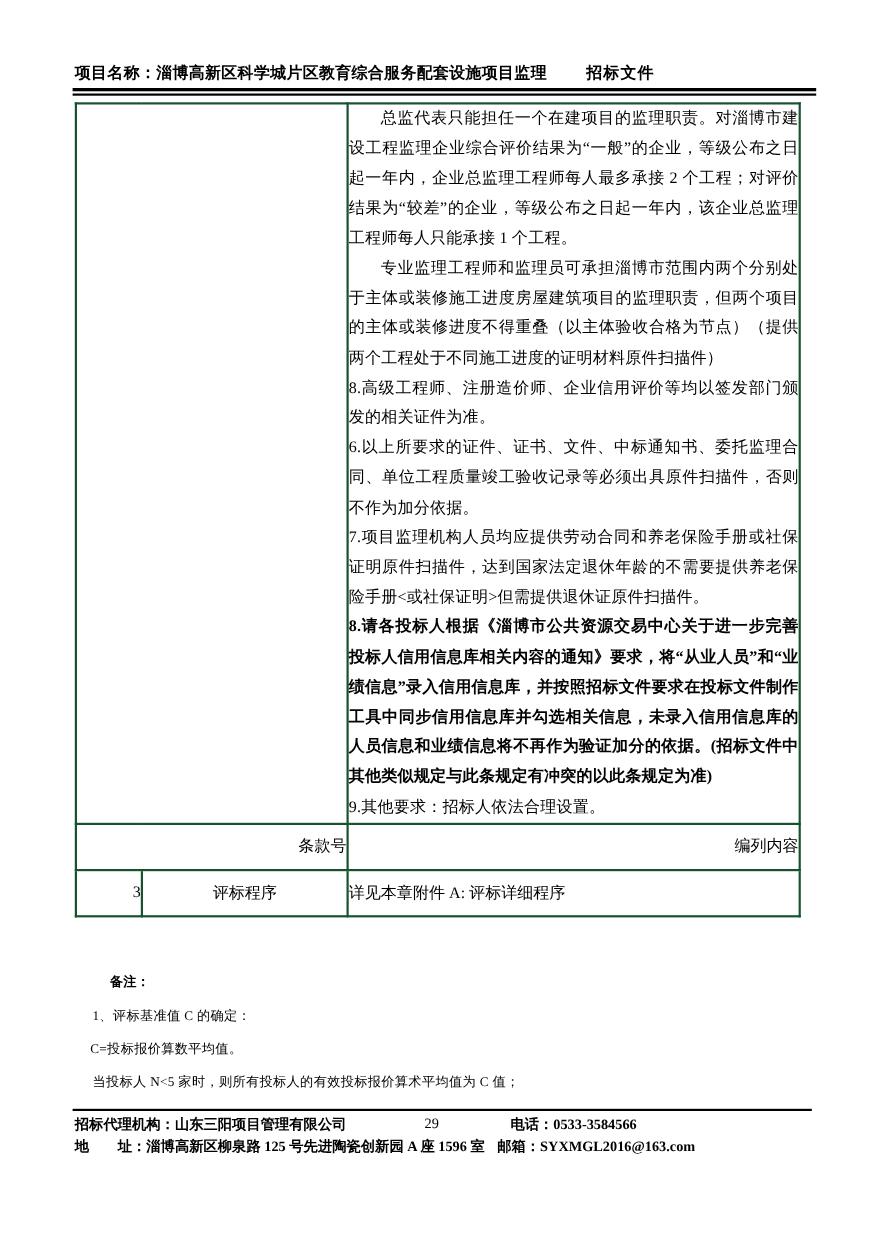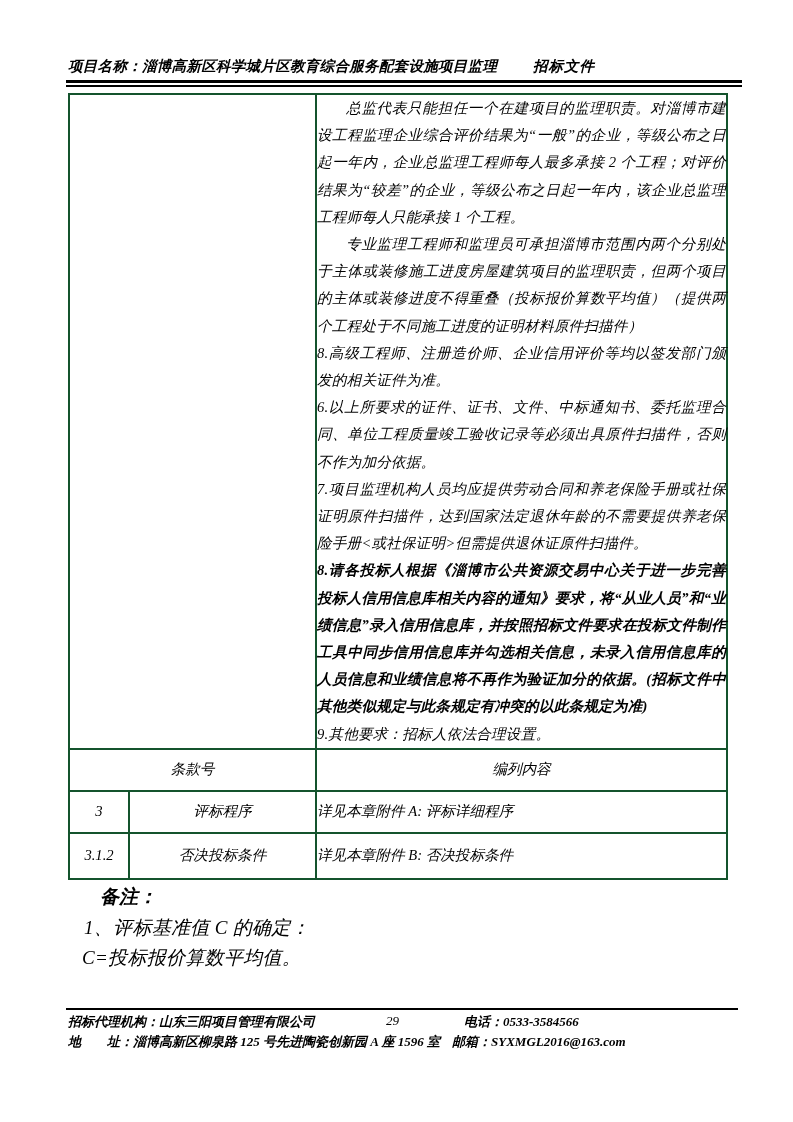--- a/index.html
+++ b/index.html
@@ -3,44 +3,43 @@
 <meta charset="utf-8">
 <style>
   html,body{margin:0;padding:0;background:#ffffff;}
   .page{
     position:relative;
     width:793px;height:1122px;
     background:#ffffff;
     color:#000;
     font-family:"Liberation Serif","DejaVu Serif",serif;
     overflow:hidden;
-    font-style:italic;
   }
   
   .hdr-left{position:absolute;left:68px;top:57px;font-size:14.5px;font-weight:bold;letter-spacing:.3px;}
   .hdr-right{position:absolute;left:533px;top:57px;font-size:14.5px;font-weight:bold;letter-spacing:1px;}
   .hdr-rule{position:absolute;left:66px;top:80px;width:676px;height:2px;
     border-top:3px solid #000;border-bottom:2px solid #000;}
   
   table.doc{
     position:absolute;left:68px;top:93px;
     width:658px;border-collapse:collapse;table-layout:fixed;
     font-size:14.6px;
   }
   table.doc td{border:2px solid #14532d;vertical-align:middle;padding:0;}
   td.bigcell{vertical-align:top;padding:4px 12px 0 10px;}
   .bigcell p{margin:0;text-align:justify;line-height:27.2px;letter-spacing:.2px;}
   .bigcell p.indent{text-indent:2em;}
   .bigcell p.bold{font-weight:bold;}
-  td.center{text-align:center;margin-top:40px;}
+  td.center{text-align:right;margin-top:40px;}
   td.clause{padding-left:14px;text-align:center;}
   td.content{padding-left:13px;}
   
-  .notes-title{position:absolute;left:100px;top:884px;font-size:19px;font-weight:bold;}
-  .note-line{position:absolute;font-size:19px;letter-spacing:.3px;}
+  .notes-title{position:absolute;left:100px;top:884px;font-size:12px;font-weight:bold;}
+  .note-line{position:absolute;font-size:12px;letter-spacing:.3px;}
   .note-1{left:84px;top:915px;}
   .note-2{left:82px;top:945px;}
   .note-3{left:84px;top:975px;}
   
   .ftr-rule{position:absolute;left:66px;top:1008px;width:672px;border-top:2.5px solid #000;}
   .ftr{position:absolute;font-size:13px;font-weight:bold;white-space:nowrap;}
   .ftr-agency{left:68px;top:1013px;}
   .ftr-page{left:386px;top:1013px;font-weight:normal;}
   .ftr-phone{left:464px;top:1013px;}
   .ftr-address{left:68px;top:1033px;}
@@ -59,48 +58,44 @@
     <colgroup>
         <col style="width:60px">
         <col style="width:187px">
         <col style="width:411px">
       </colgroup>
     <tbody>
         <tr style="height:654px">
       <td colspan="2"></td>
       <td class="bigcell">
         <p class="indent">总监代表只能担任一个在建项目的监理职责。对淄博市建设工程监理企业综合评价结果为“一般”的企业，等级公布之日起一年内，企业总监理工程师每人最多承接 2 个工程；对评价结果为“较差”的企业，等级公布之日起一年内，该企业总监理工程师每人只能承接 1 个工程。</p>
-        <p class="indent">专业监理工程师和监理员可承担淄博市范围内两个分别处于主体或装修施工进度房屋建筑项目的监理职责，但两个项目的主体或装修进度不得重叠（投标报价算数平均值）（提供两个工程处于不同施工进度的证明材料原件扫描件）</p>
+        <p class="indent">专业监理工程师和监理员可承担淄博市范围内两个分别处于主体或装修施工进度房屋建筑项目的监理职责，但两个项目的主体或装修进度不得重叠（以主体验收合格为节点）（提供两个工程处于不同施工进度的证明材料原件扫描件）</p>
         <p>8.高级工程师、注册造价师、企业信用评价等均以签发部门颁发的相关证件为准。</p>
         <p>6.以上所要求的证件、证书、文件、中标通知书、委托监理合同、单位工程质量竣工验收记录等必须出具原件扫描件，否则不作为加分依据。</p>
         <p>7.项目监理机构人员均应提供劳动合同和养老保险手册或社保证明原件扫描件，达到国家法定退休年龄的不需要提供养老保险手册&lt;或社保证明&gt;但需提供退休证原件扫描件。</p>
         <p class="bold">8.请各投标人根据《淄博市公共资源交易中心关于进一步完善投标人信用信息库相关内容的通知》要求，将“从业人员”和“业绩信息”录入信用信息库，并按照招标文件要求在投标文件制作工具中同步信用信息库并勾选相关信息，未录入信用信息库的人员信息和业绩信息将不再作为验证加分的依据。(招标文件中其他类似规定与此条规定有冲突的以此条规定为准)</p>
         <p>9.其他要求：招标人依法合理设置。</p>
       </td>
     </tr>
     <tr style="height:42px">
       <td colspan="2" class="center">条款号</td>
       <td class="center">编列内容</td>
     </tr>
     <tr style="height:42px">
       <td class="center">3</td>
       <td class="clause">评标程序</td>
       <td class="content">详见本章附件 A: 评标详细程序</td>
     </tr>
-    <tr style="height:46px">
-      <td class="center">3.1.2</td>
-      <td class="clause">否决投标条件</td>
-      <td class="content">详见本章附件 B: 否决投标条件</td>
-    </tr>
   </tbody>
     </table>
 
   <div class="notes-title">备注：</div>
   <div class="note-line note-1">1、评标基准值 C 的确定：</div>
   <div class="note-line note-2">C=投标报价算数平均值。</div>
+  <div class="note-line note-3">当投标人 N&lt;5 家时，则所有投标人的有效投标报价算术平均值为 C 值；</div>
 
   <div class="ftr-rule"></div>
   <div class="ftr ftr-agency">招标代理机构：山东三阳项目管理有限公司</div>
   <div class="ftr ftr-page">29</div>
   <div class="ftr ftr-phone">电话：0533-3584566</div>
   <div class="ftr ftr-address">地　　址：淄博高新区柳泉路 125 号先进陶瓷创新园 A 座 1596 室</div>
   <div class="ftr ftr-email">邮箱：SYXMGL2016@163.com</div>
 
 </div>
 

